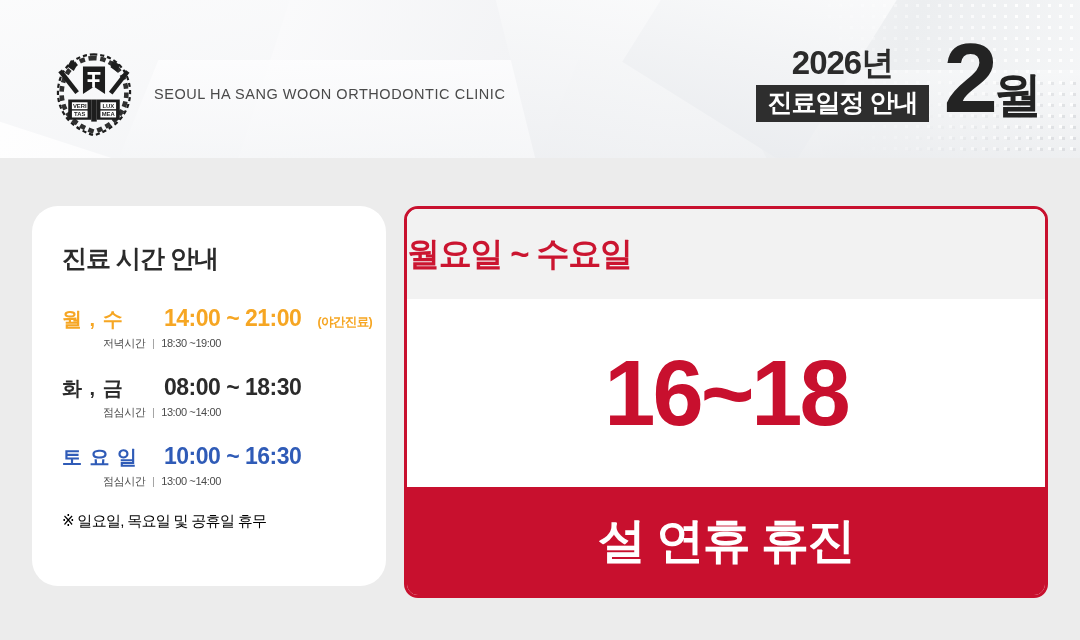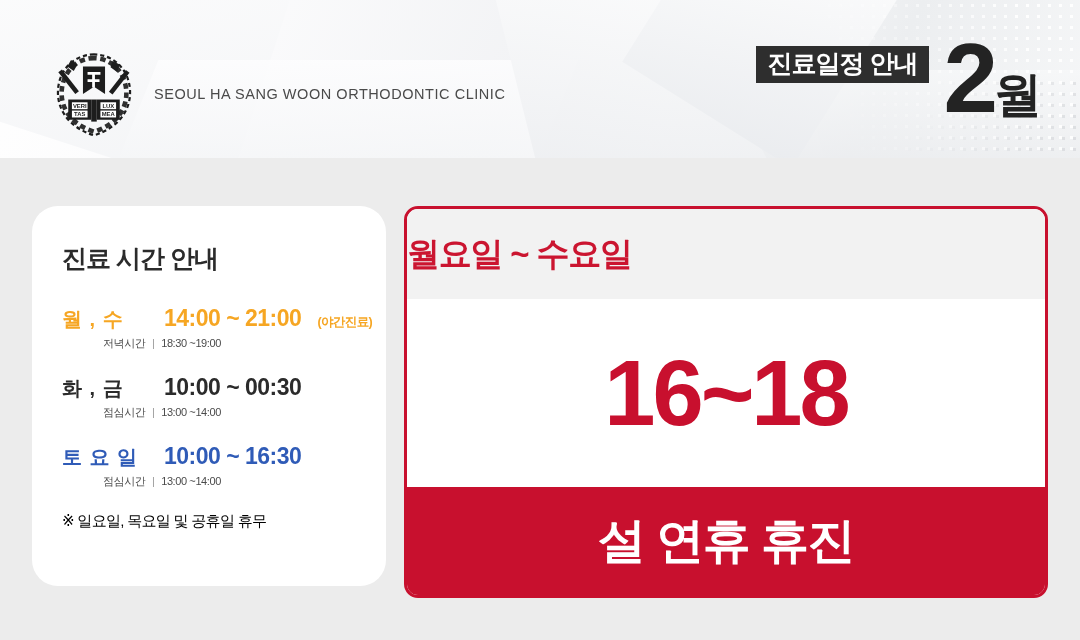--- a/index.html
+++ b/index.html
@@ -322,20 +322,21 @@
         <text x="65.5" y="74.1">MEA</text>
       </g>
     </svg>
     <div class="brand-text">
       <div class="brand-en">SEOUL HA SANG WOON ORTHODONTIC CLINIC</div>
     </div>
   </div>
 
   <div class="hd-right">
     <div class="hd-right-stack">
+      <div class="hd-year">2026년</div>
       <div class="hd-badge">진료일정 안내</div>
     </div>
     <div class="hd-month">
       <span class="hd-month-num">2</span>
       <span class="hd-month-unit">월</span>
     </div>
   </div>
 </div>
 
 <div class="hours-card">
@@ -350,21 +351,21 @@
     <div class="hrow-sub">
       <span>저녁시간</span>
       <span class="sep">|</span>
       <span>18:30 ~19:00</span>
     </div>
   </div>
 
   <div class="hrow">
     <div class="hrow-main">
       <span class="hrow-days c-dark">화 , 금</span>
-      <span class="hrow-time c-dark">10:00 ~ 00:30</span>
+      <span class="hrow-time c-dark">08:00 ~ 18:30</span>
       <span class="hrow-tag c-dark"></span>
     </div>
     <div class="hrow-sub">
       <span>점심시간</span>
       <span class="sep">|</span>
       <span>13:00 ~14:00</span>
     </div>
   </div>
 
   <div class="hrow">

